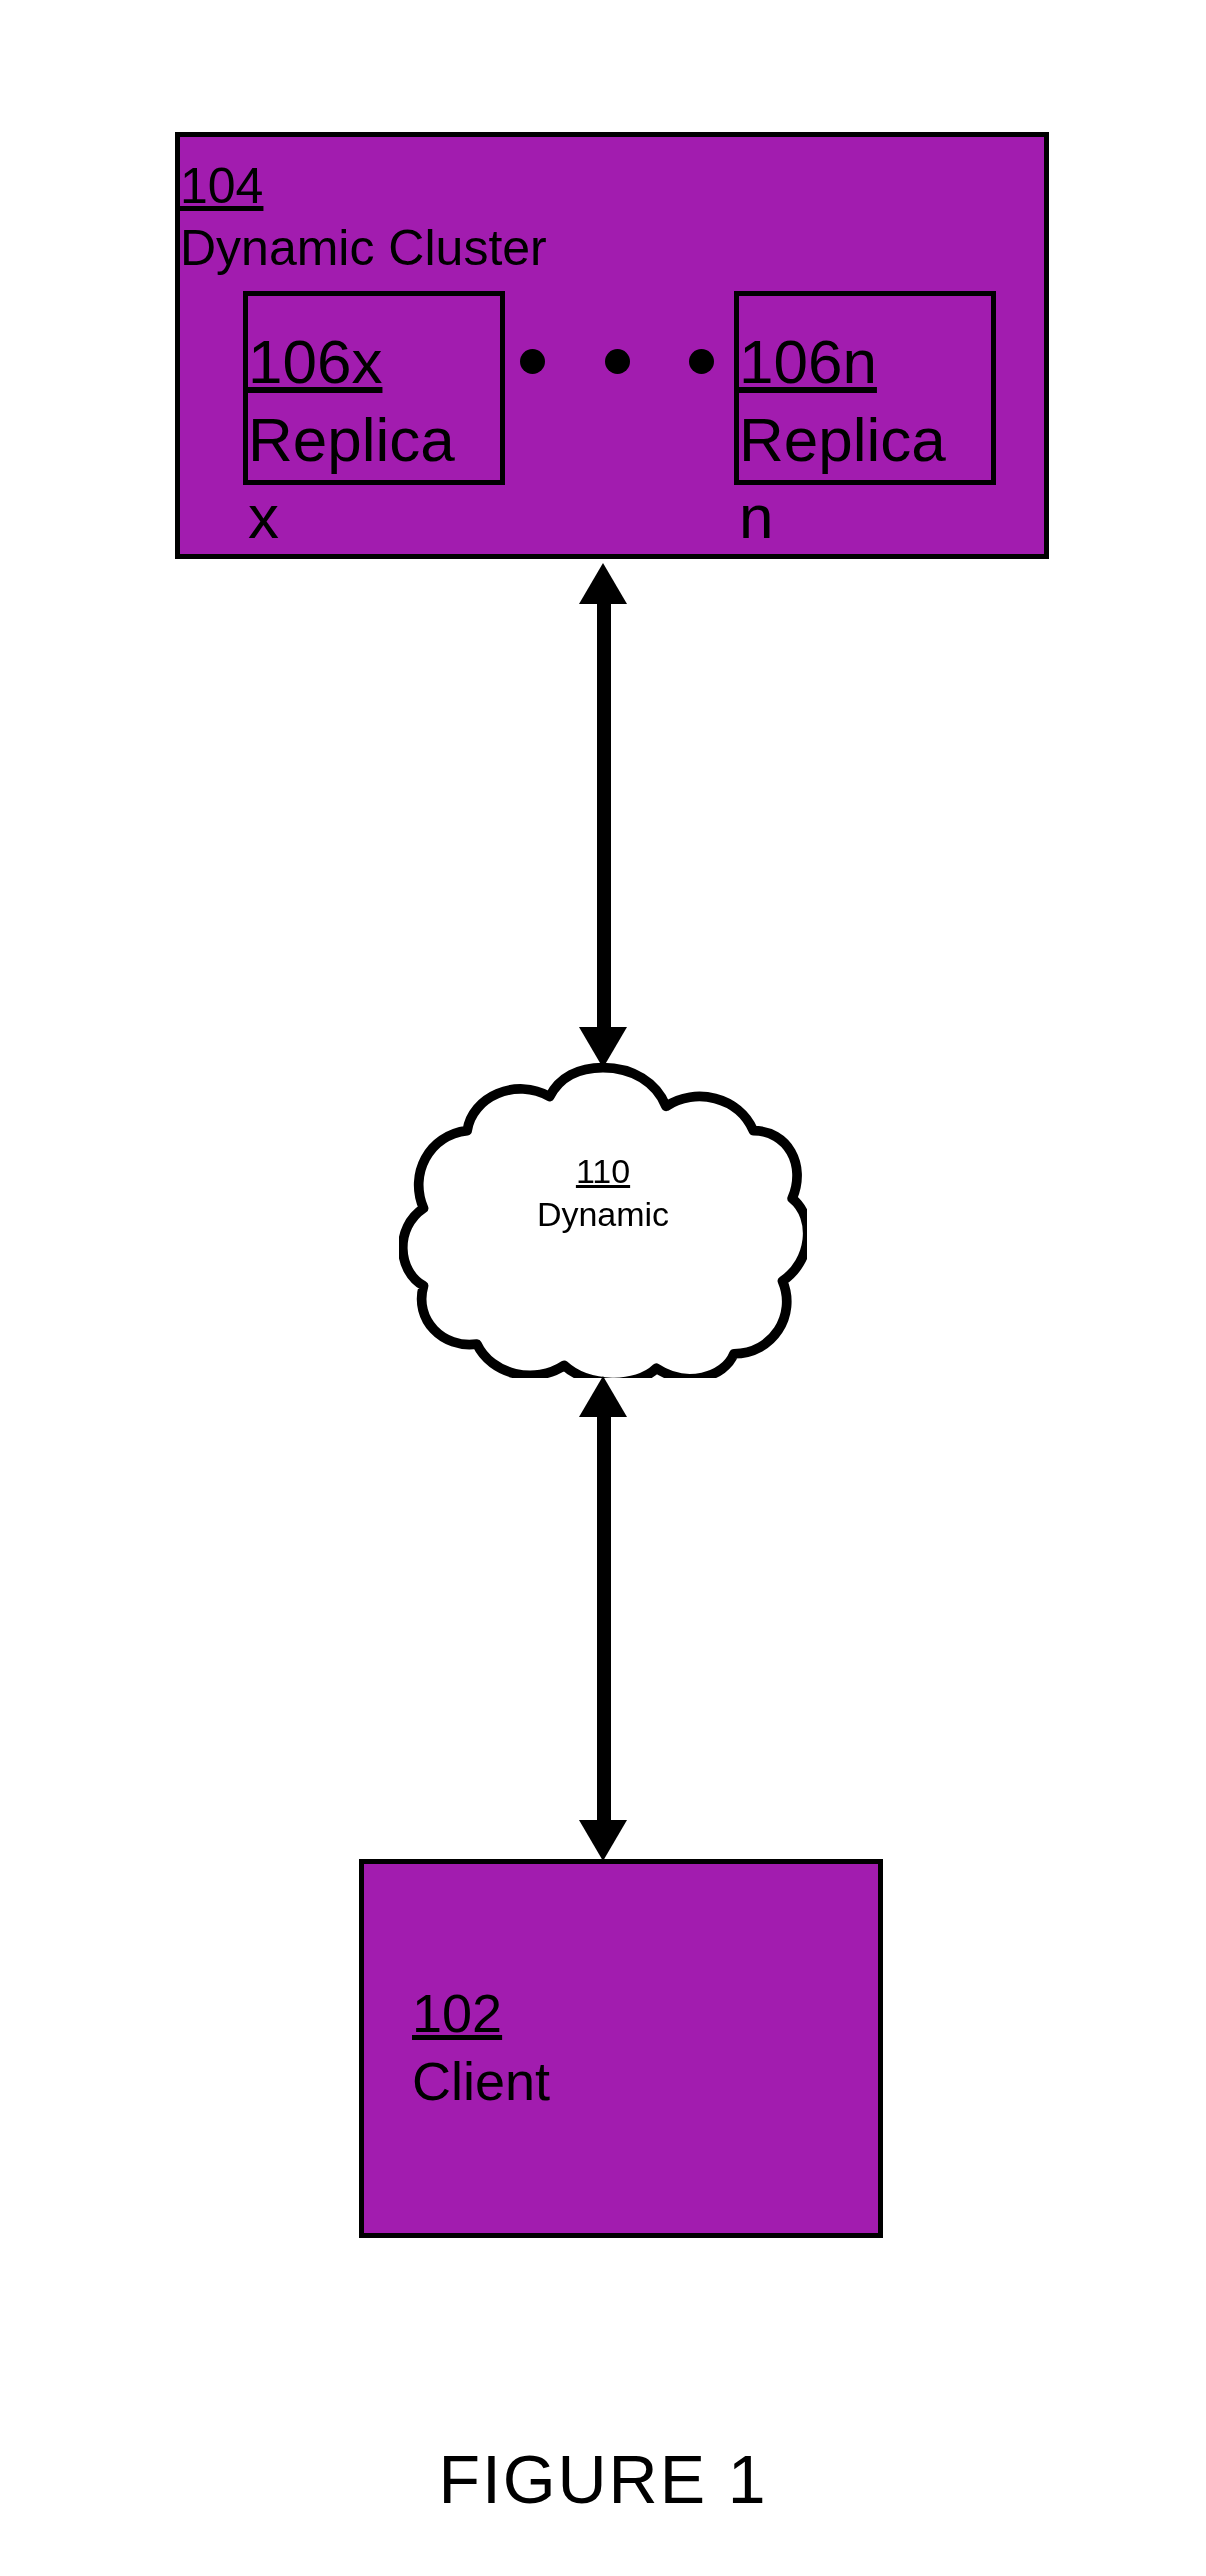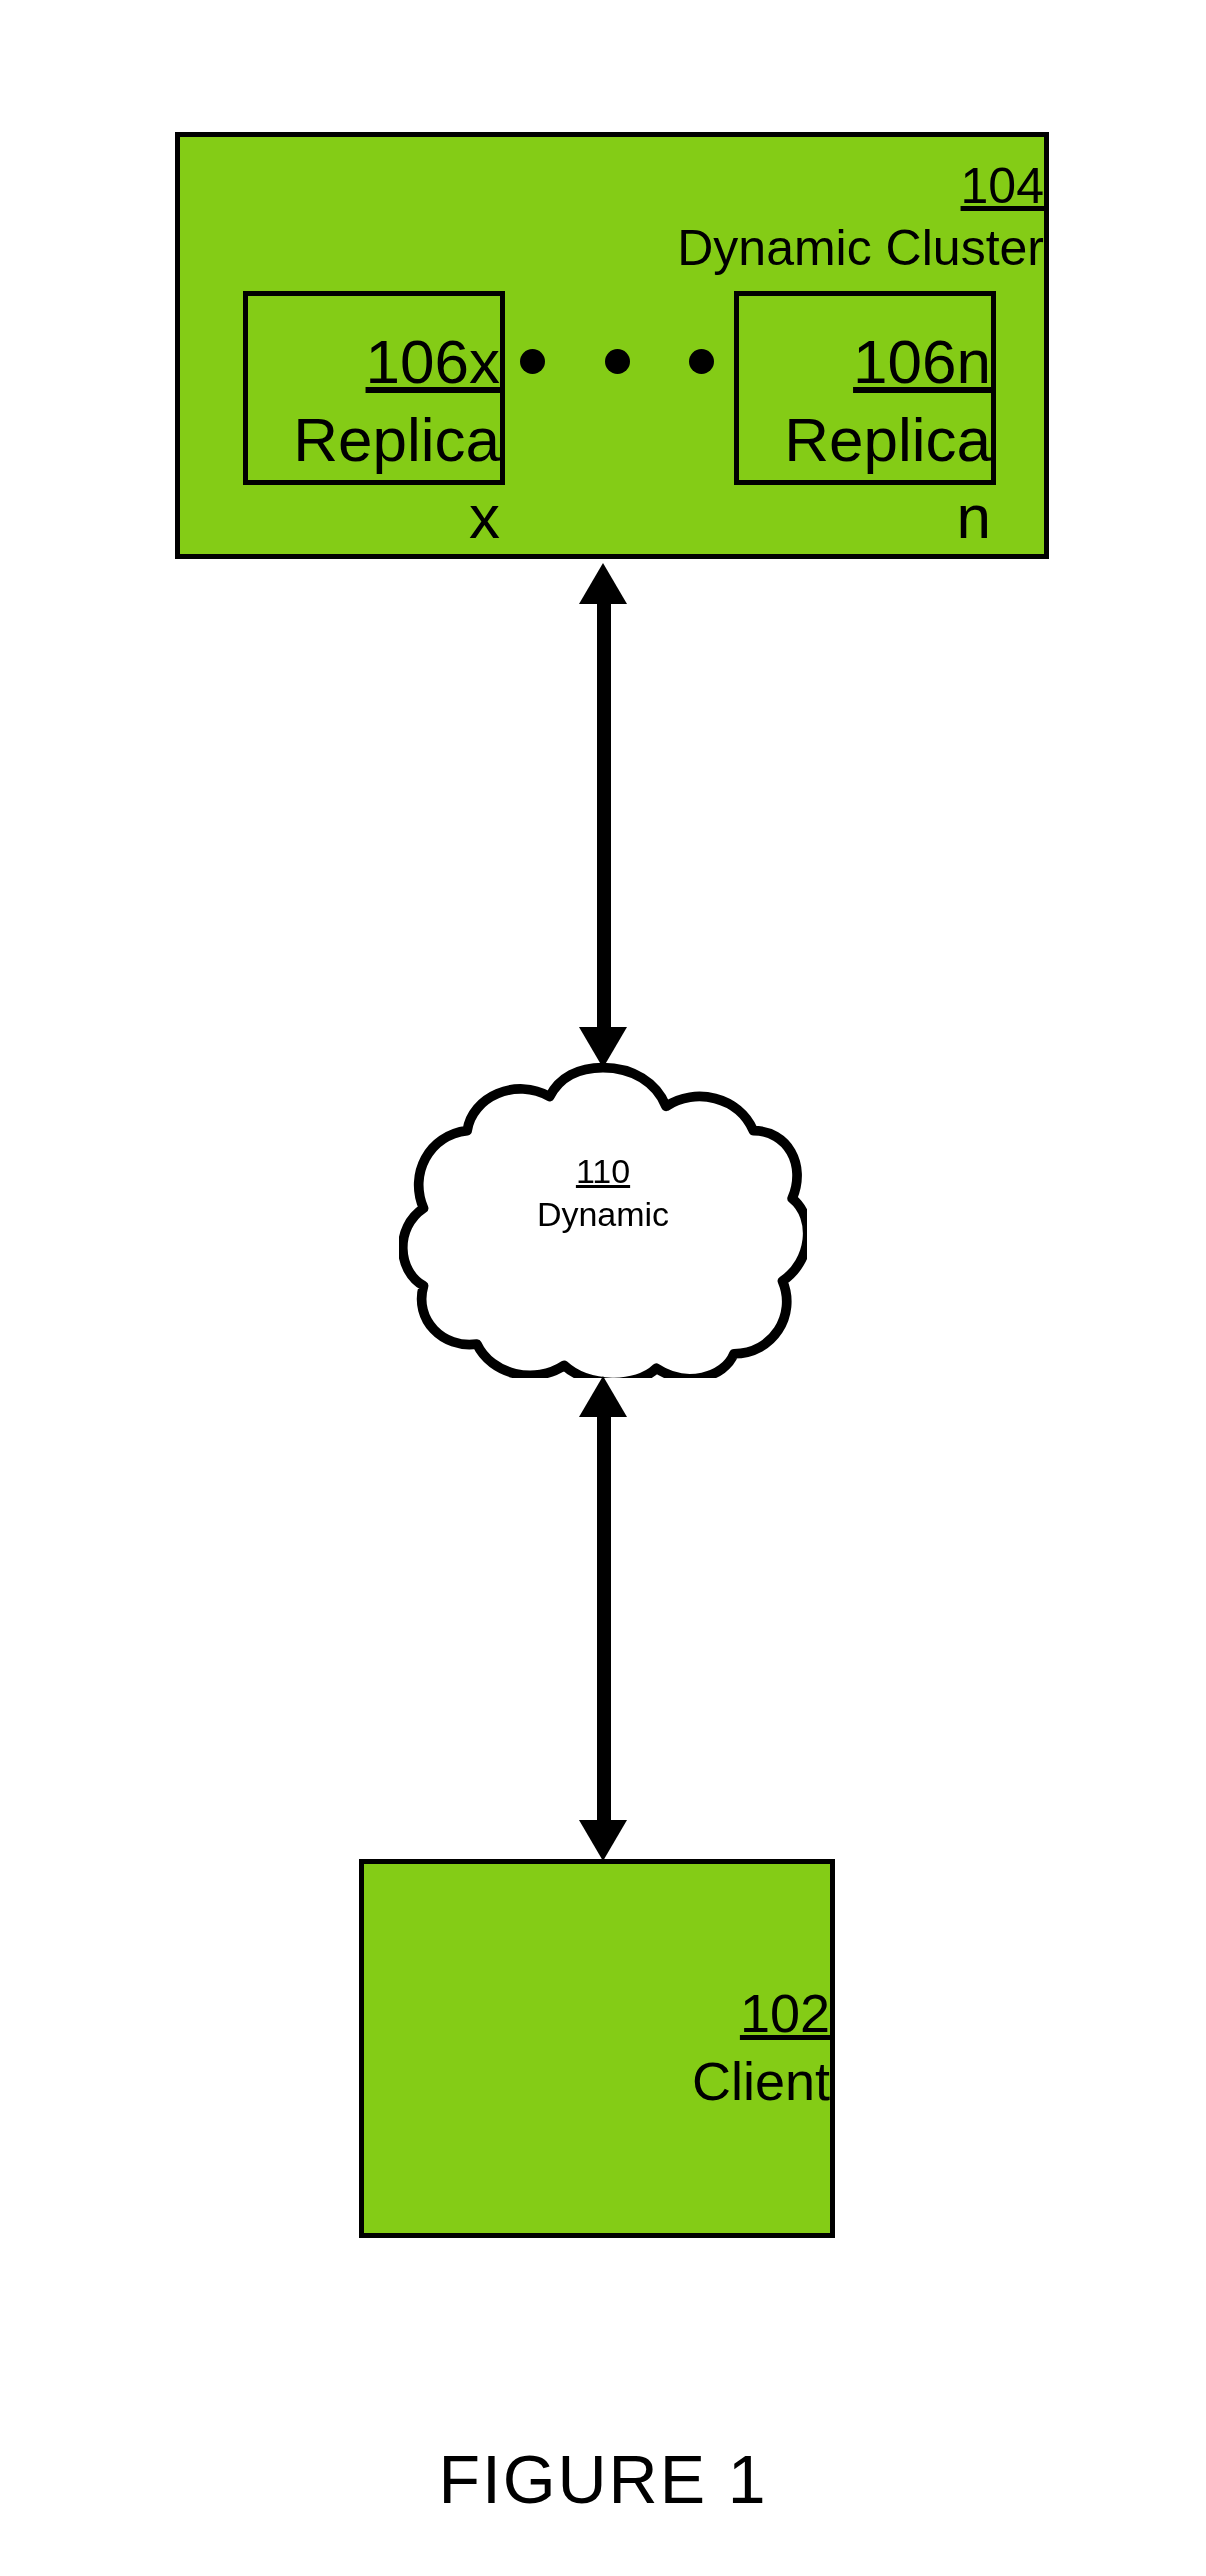--- a/index.html
+++ b/index.html
@@ -12,22 +12,22 @@
     color: #000;
   }
   .canvas {
     position: relative;
     width: 1206px;
     height: 2576px;
   }
   .box {
     position: absolute;
     border: 5.8px solid #000;
-    background: #84cc16;
-    text-align: right;
+    background: #a21caf;
+    text-align: left;
   }
   .cluster-box {
     left: 175px;
     top: 132px;
     width: 864px;
     height: 417px;
   }
   .cluster-header {
     font-size: 50px;
     line-height: 1.25;
@@ -60,20 +60,21 @@
     width: 25px;
     height: 25px;
     background: #000;
     border-radius: 50%;
   }
   .client-box {
     left: 359px;
     top: 1859px;
     width: 466px;
     height: 369px;
+    padding-left: 48px;
   }
   .client-text {
     font-size: 54px;
     line-height: 1.25;
     margin-top: 116px;
   }
   .cloud {
     position: absolute;
     left: 399px;
     top: 1053px;

